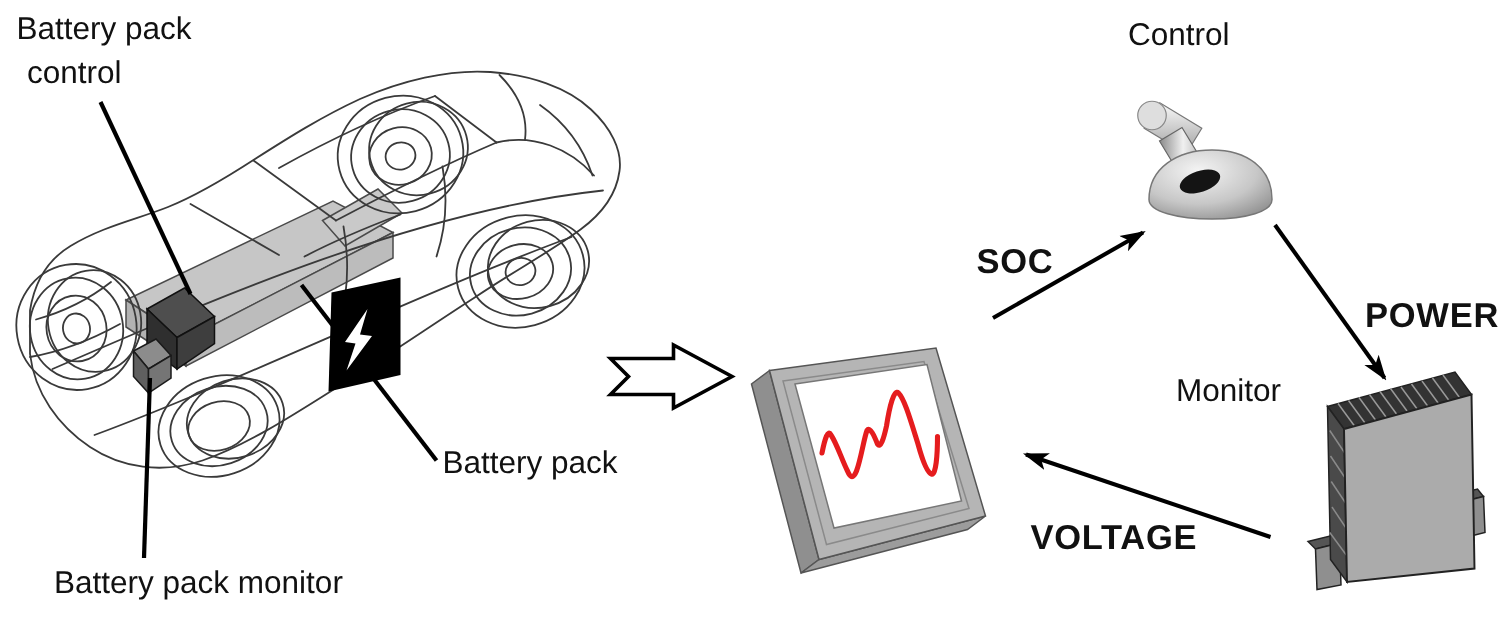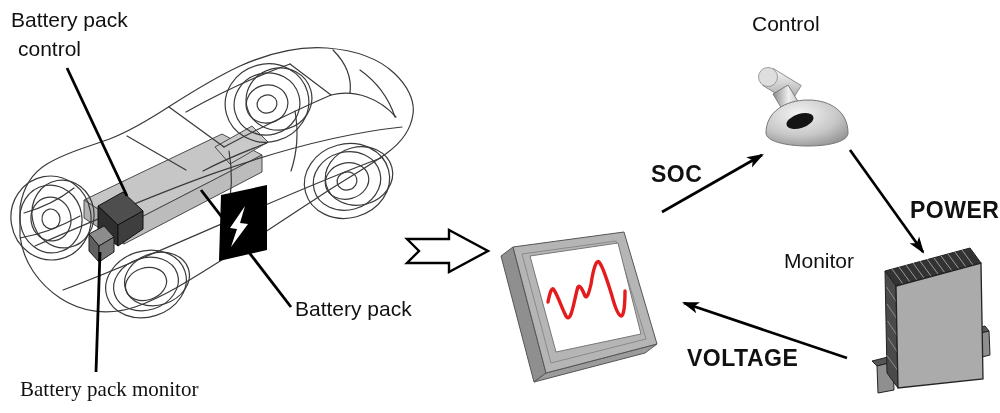--- a/index.html
+++ b/index.html
@@ -181,21 +181,21 @@
     <line x1="662" y1="212" x2="762" y2="155" stroke="#000" stroke-width="2.7" marker-end="url(#ah)"></line>
     <line x1="850" y1="150" x2="923" y2="252" stroke="#000" stroke-width="2.7" marker-end="url(#ah)"></line>
     <line x1="847" y1="358" x2="684" y2="303" stroke="#000" stroke-width="2.7" marker-end="url(#ah)"></line>
   </svg>
 
   <div class="lbl" style="left:11px;top:8px;">Battery pack</div>
   <div class="lbl" style="left:18px;top:37px;">control</div>
 
   <div class="lbl" style="left:295px;top:297px;">Battery pack</div>
 
-  <div class="lbl" style="left:20px;top:377px;font-family:Liberation Serif, serif;">Battery pack monitor</div>
+  <div class="lbl" style="left:36px;top:377px;">Battery pack monitor</div>
 
 
   <div class="lbl" style="left:752px;top:12px;">Control</div>
 
   <div class="lbl" style="left:784px;top:249px;">Monitor</div>
 
   <div class="lbl-bold" style="left:651px;top:161px;">SOC</div>
 
   <div class="lbl-bold" style="left:910px;top:169px;margin-top:28px;">POWER</div>
 

